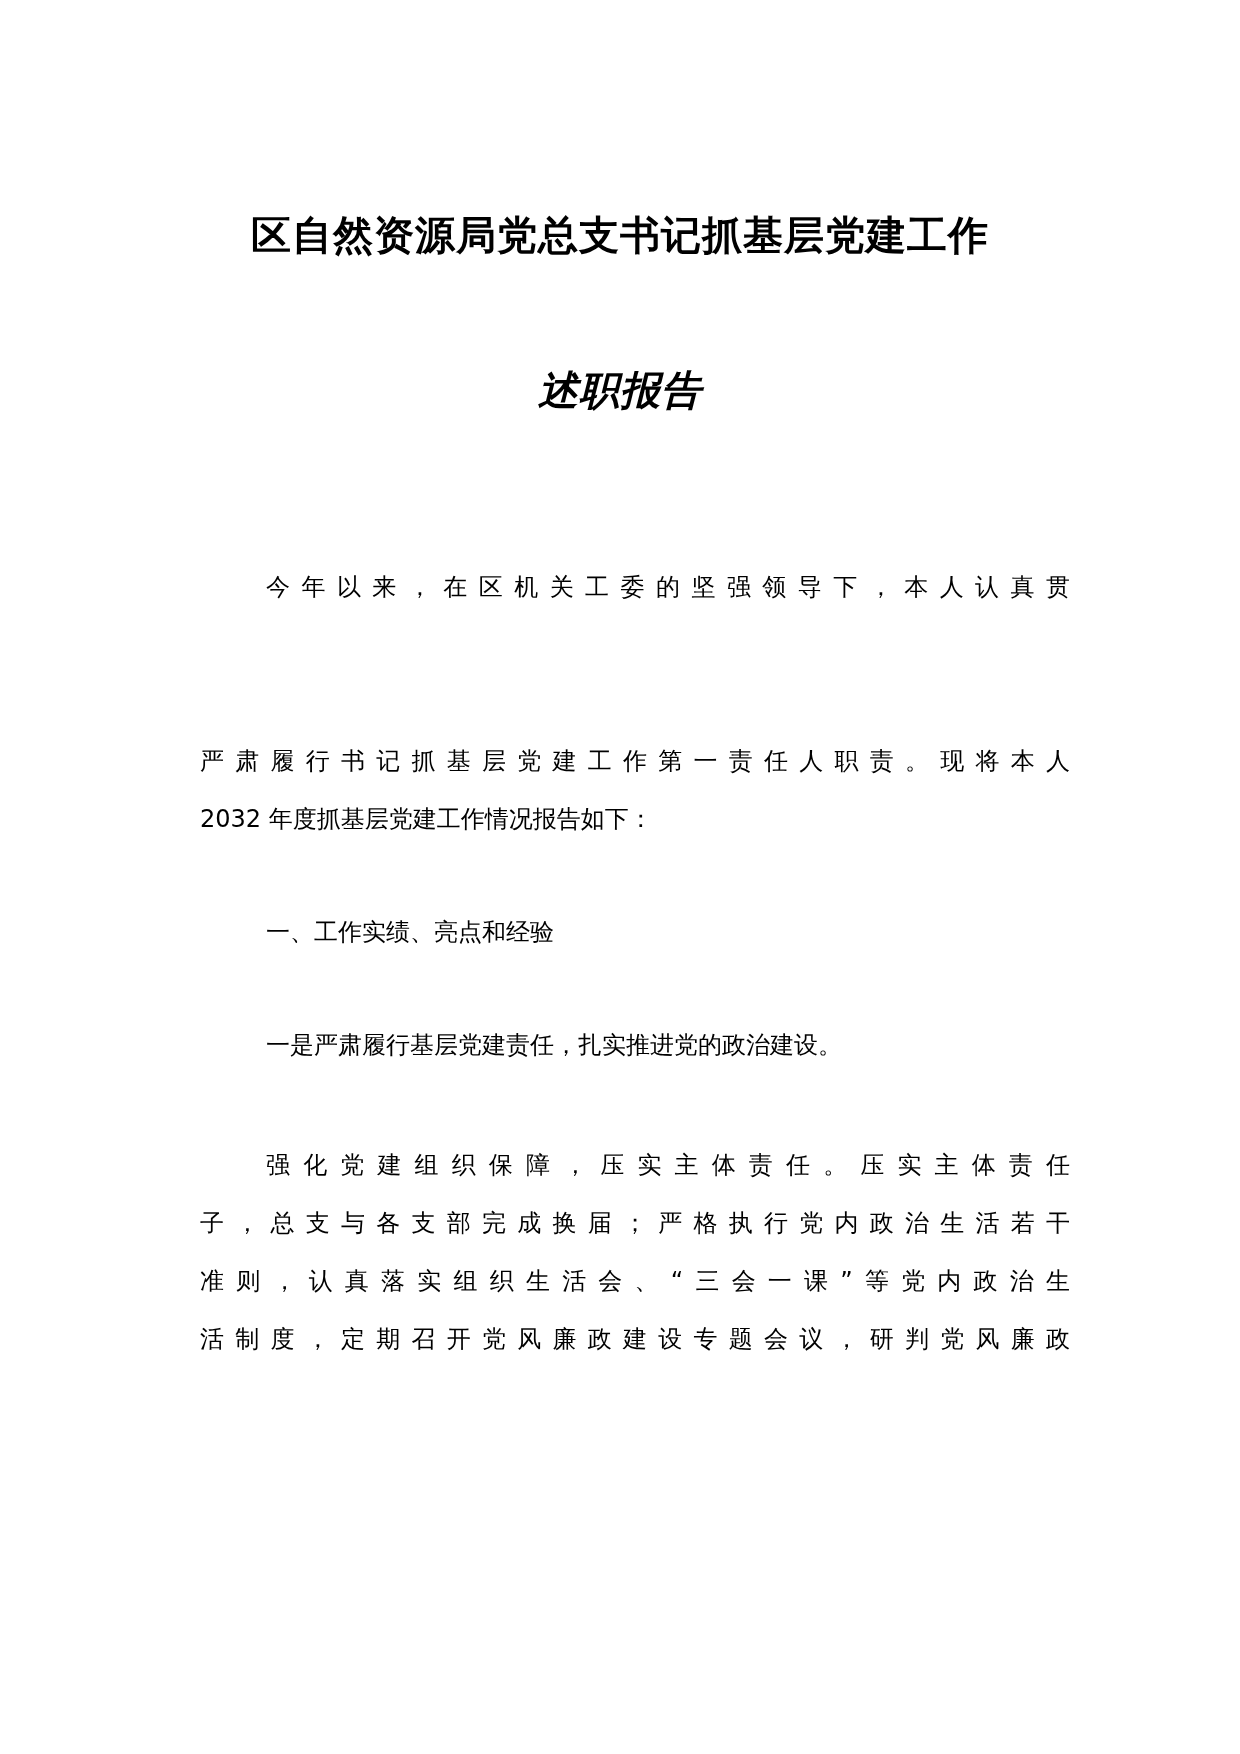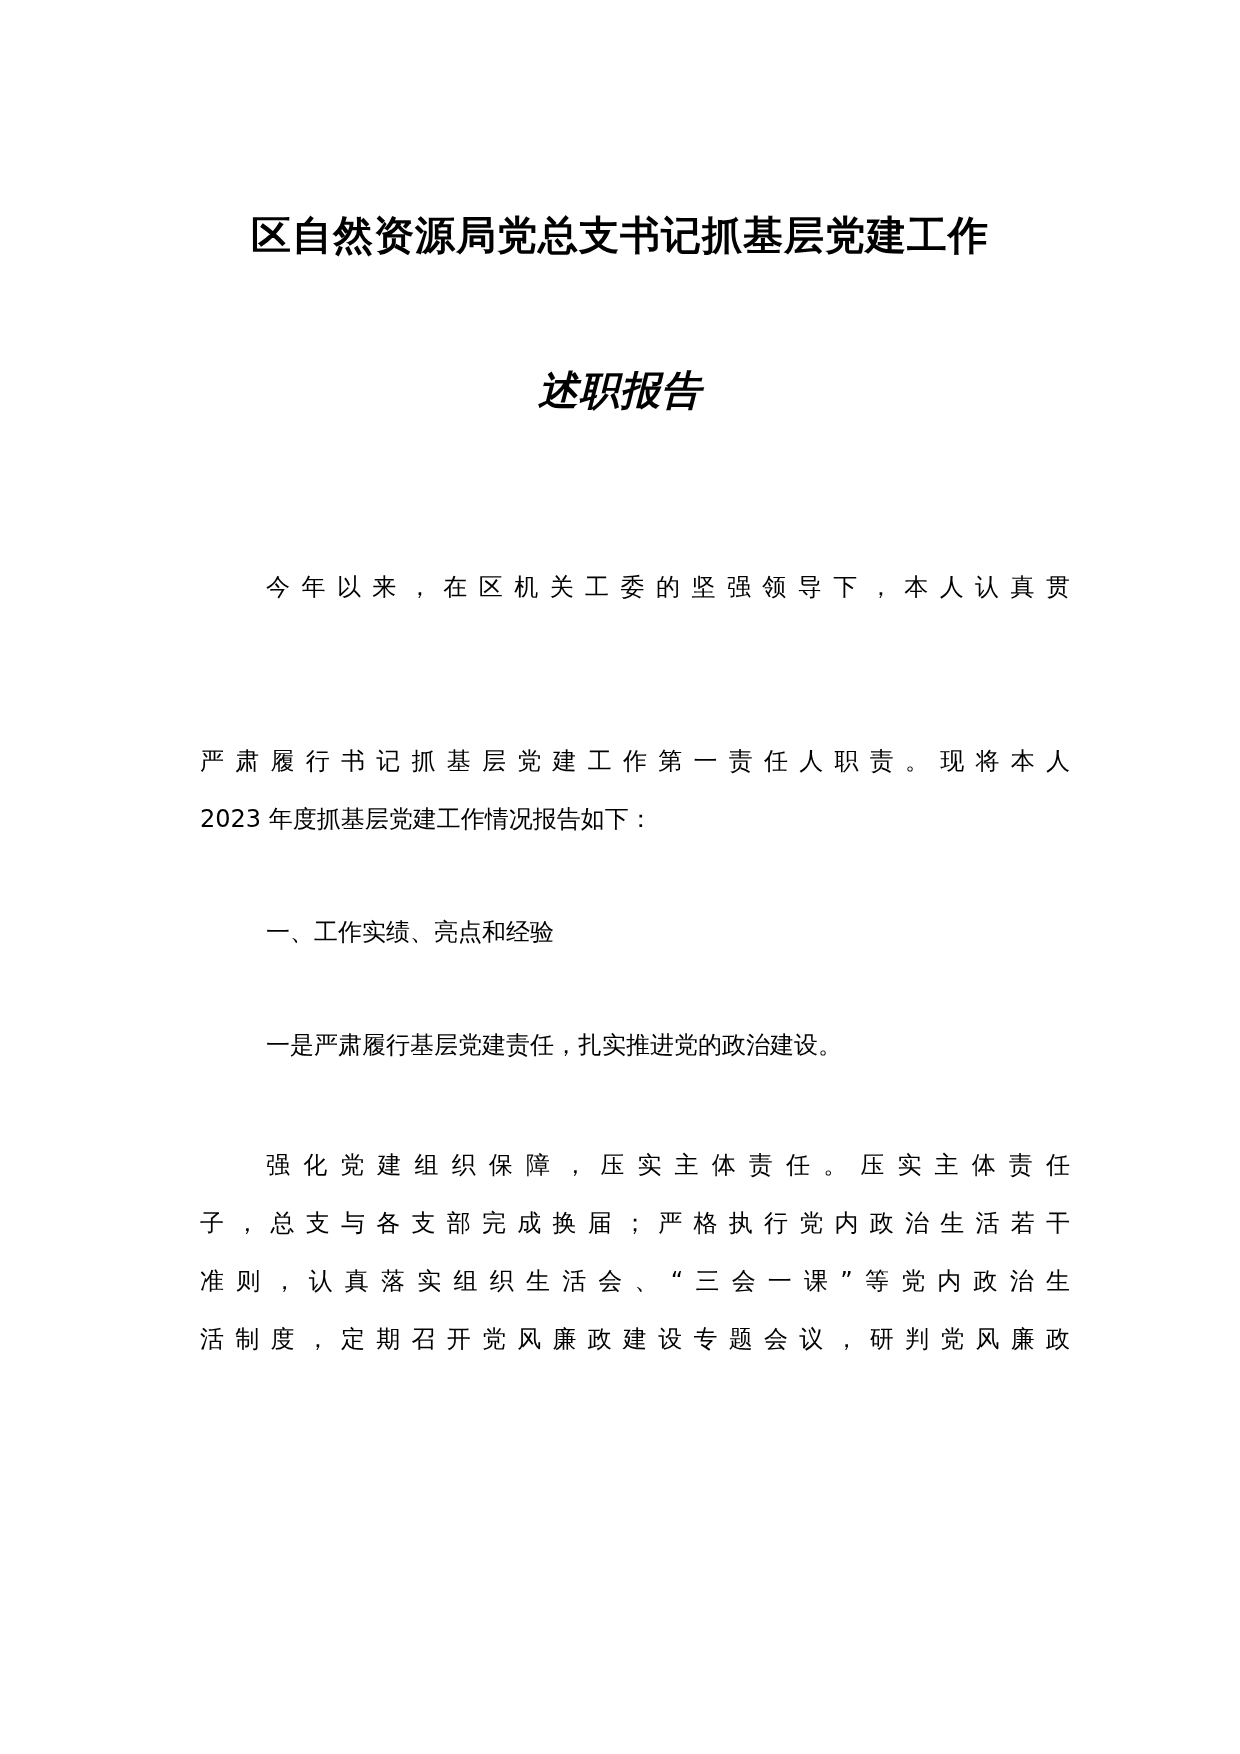--- a/index.html
+++ b/index.html
@@ -52,21 +52,21 @@
   </style>
 </head>
 <body>
 
 <div class="page">
   <h1 class="title title-1">区自然资源局党总支书记抓基层党建工作</h1>
   <h1 class="title title-2">述职报告</h1>
 
   <p class="body-line indent" style="top:555px;">今年以来，在区机关工委的坚强领导下，本人认真贯</p>
   <p class="body-line" style="top:729px;">严肃履行书记抓基层党建工作第一责任人职责。现将本人</p>
-  <p class="body-line last" style="top:787px;">2023 年度抓基层党建工作情况报告如下：</p>
+  <p class="body-line last" style="top:787px;">2032 年度抓基层党建工作情况报告如下：</p>
 
   <p class="body-line indent last" style="top:900px;">一、工作实绩、亮点和经验</p>
 
   <p class="body-line indent last" style="top:1013px;">一是严肃履行基层党建责任，扎实推进党的政治建设。</p>
 
   <p class="body-line indent" style="top:1133px;">强化党建组织保障，压实主体责任。压实主体责任</p>
   <p class="body-line" style="top:1191px;">子，总支与各支部完成换届；严格执行党内政治生活若干</p>
   <p class="body-line" style="top:1249px;">准则，认真落实组织生活会、“三会一课”等党内政治生</p>
   <p class="body-line" style="top:1307px;">活制度，定期召开党风廉政建设专题会议，研判党风廉政</p>
 </div>

